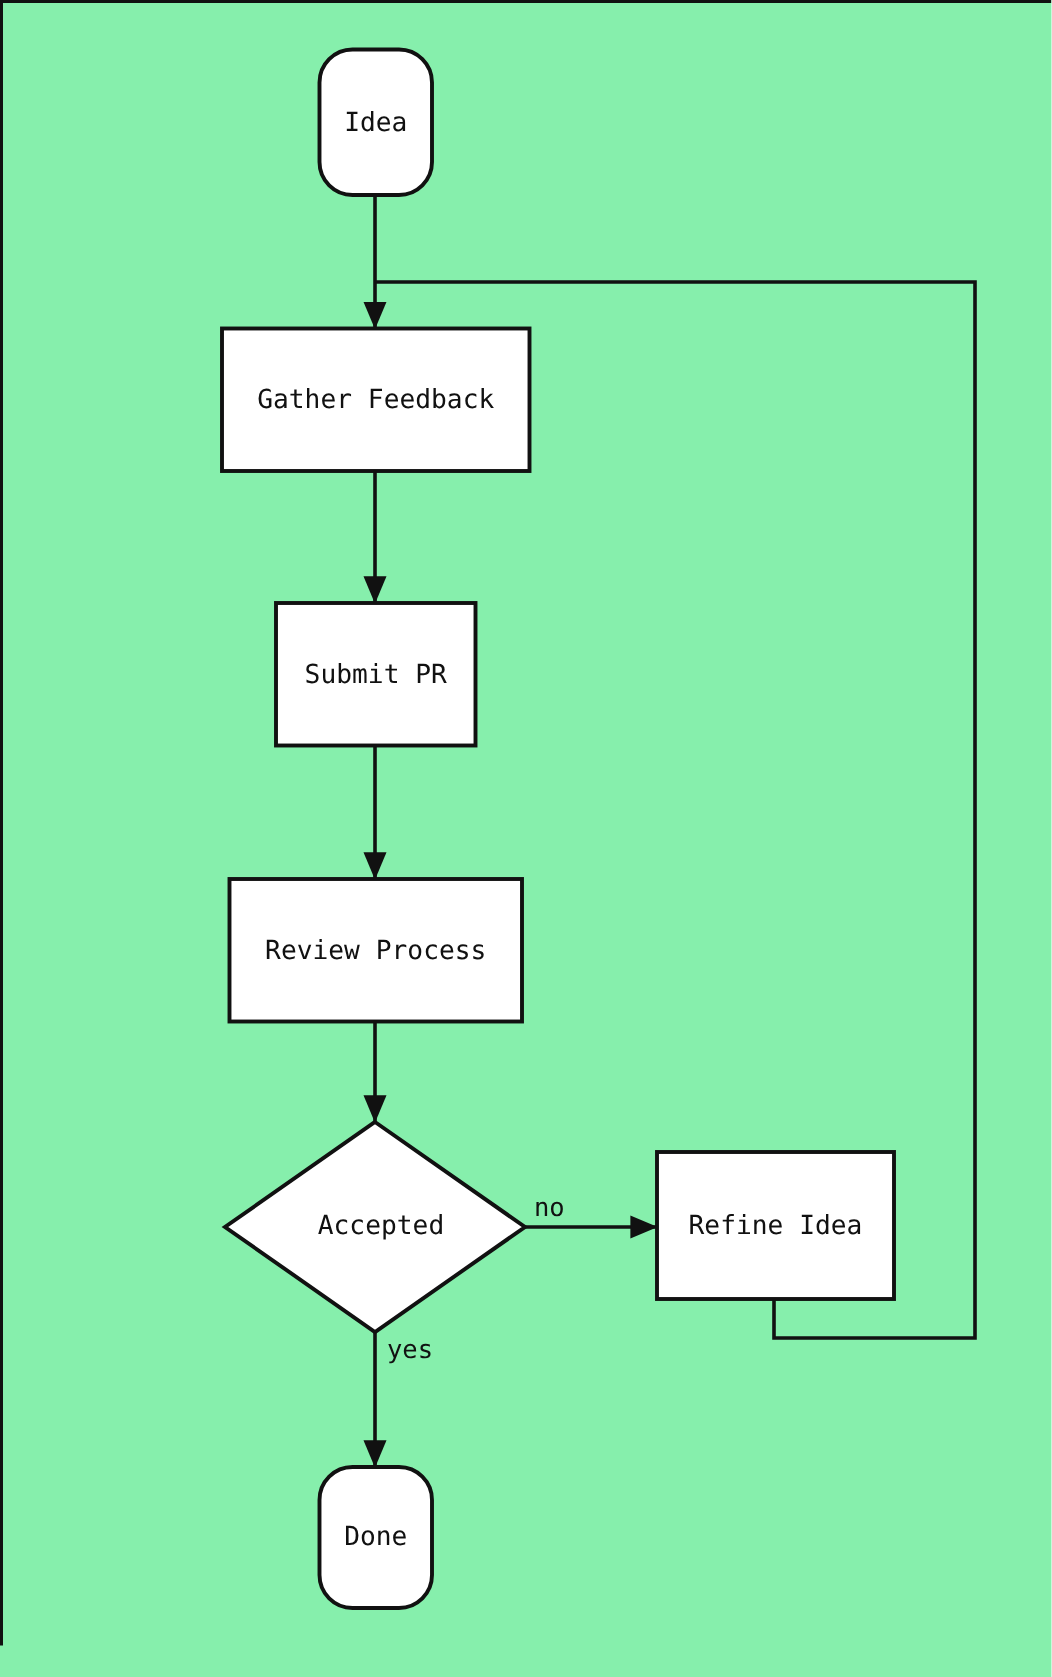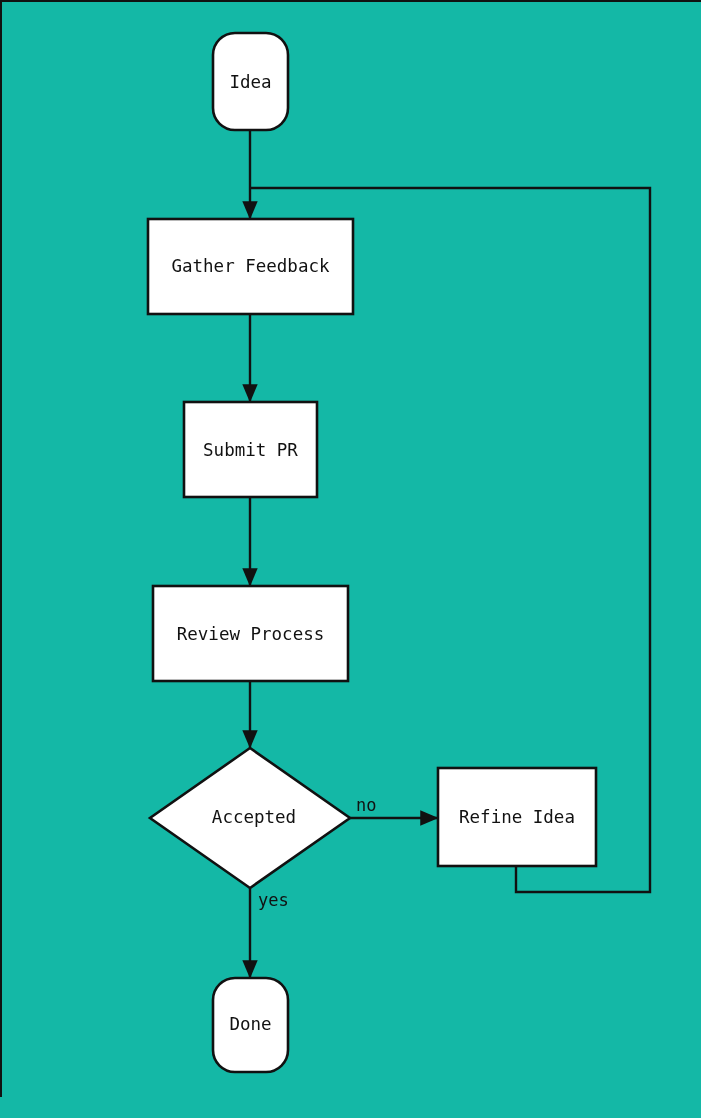--- a/index.html
+++ b/index.html
@@ -7,21 +7,21 @@
     padding: 0;
     background: #ffffff;
   }
   body {
     font-family: "DejaVu Sans Mono", monospace;
   }
   #canvas {
     position: relative;
     width: 701px;
     height: 1118px;
-    background: #14b8a6;
+    background: #86efac;
     overflow: hidden;
   }
   #frame {
     position: absolute;
     left: 0;
     top: 0;
     width: 701px;
     height: 1097px;
     border-left: 2px solid #111111;
     border-top: 2px solid #111111;

